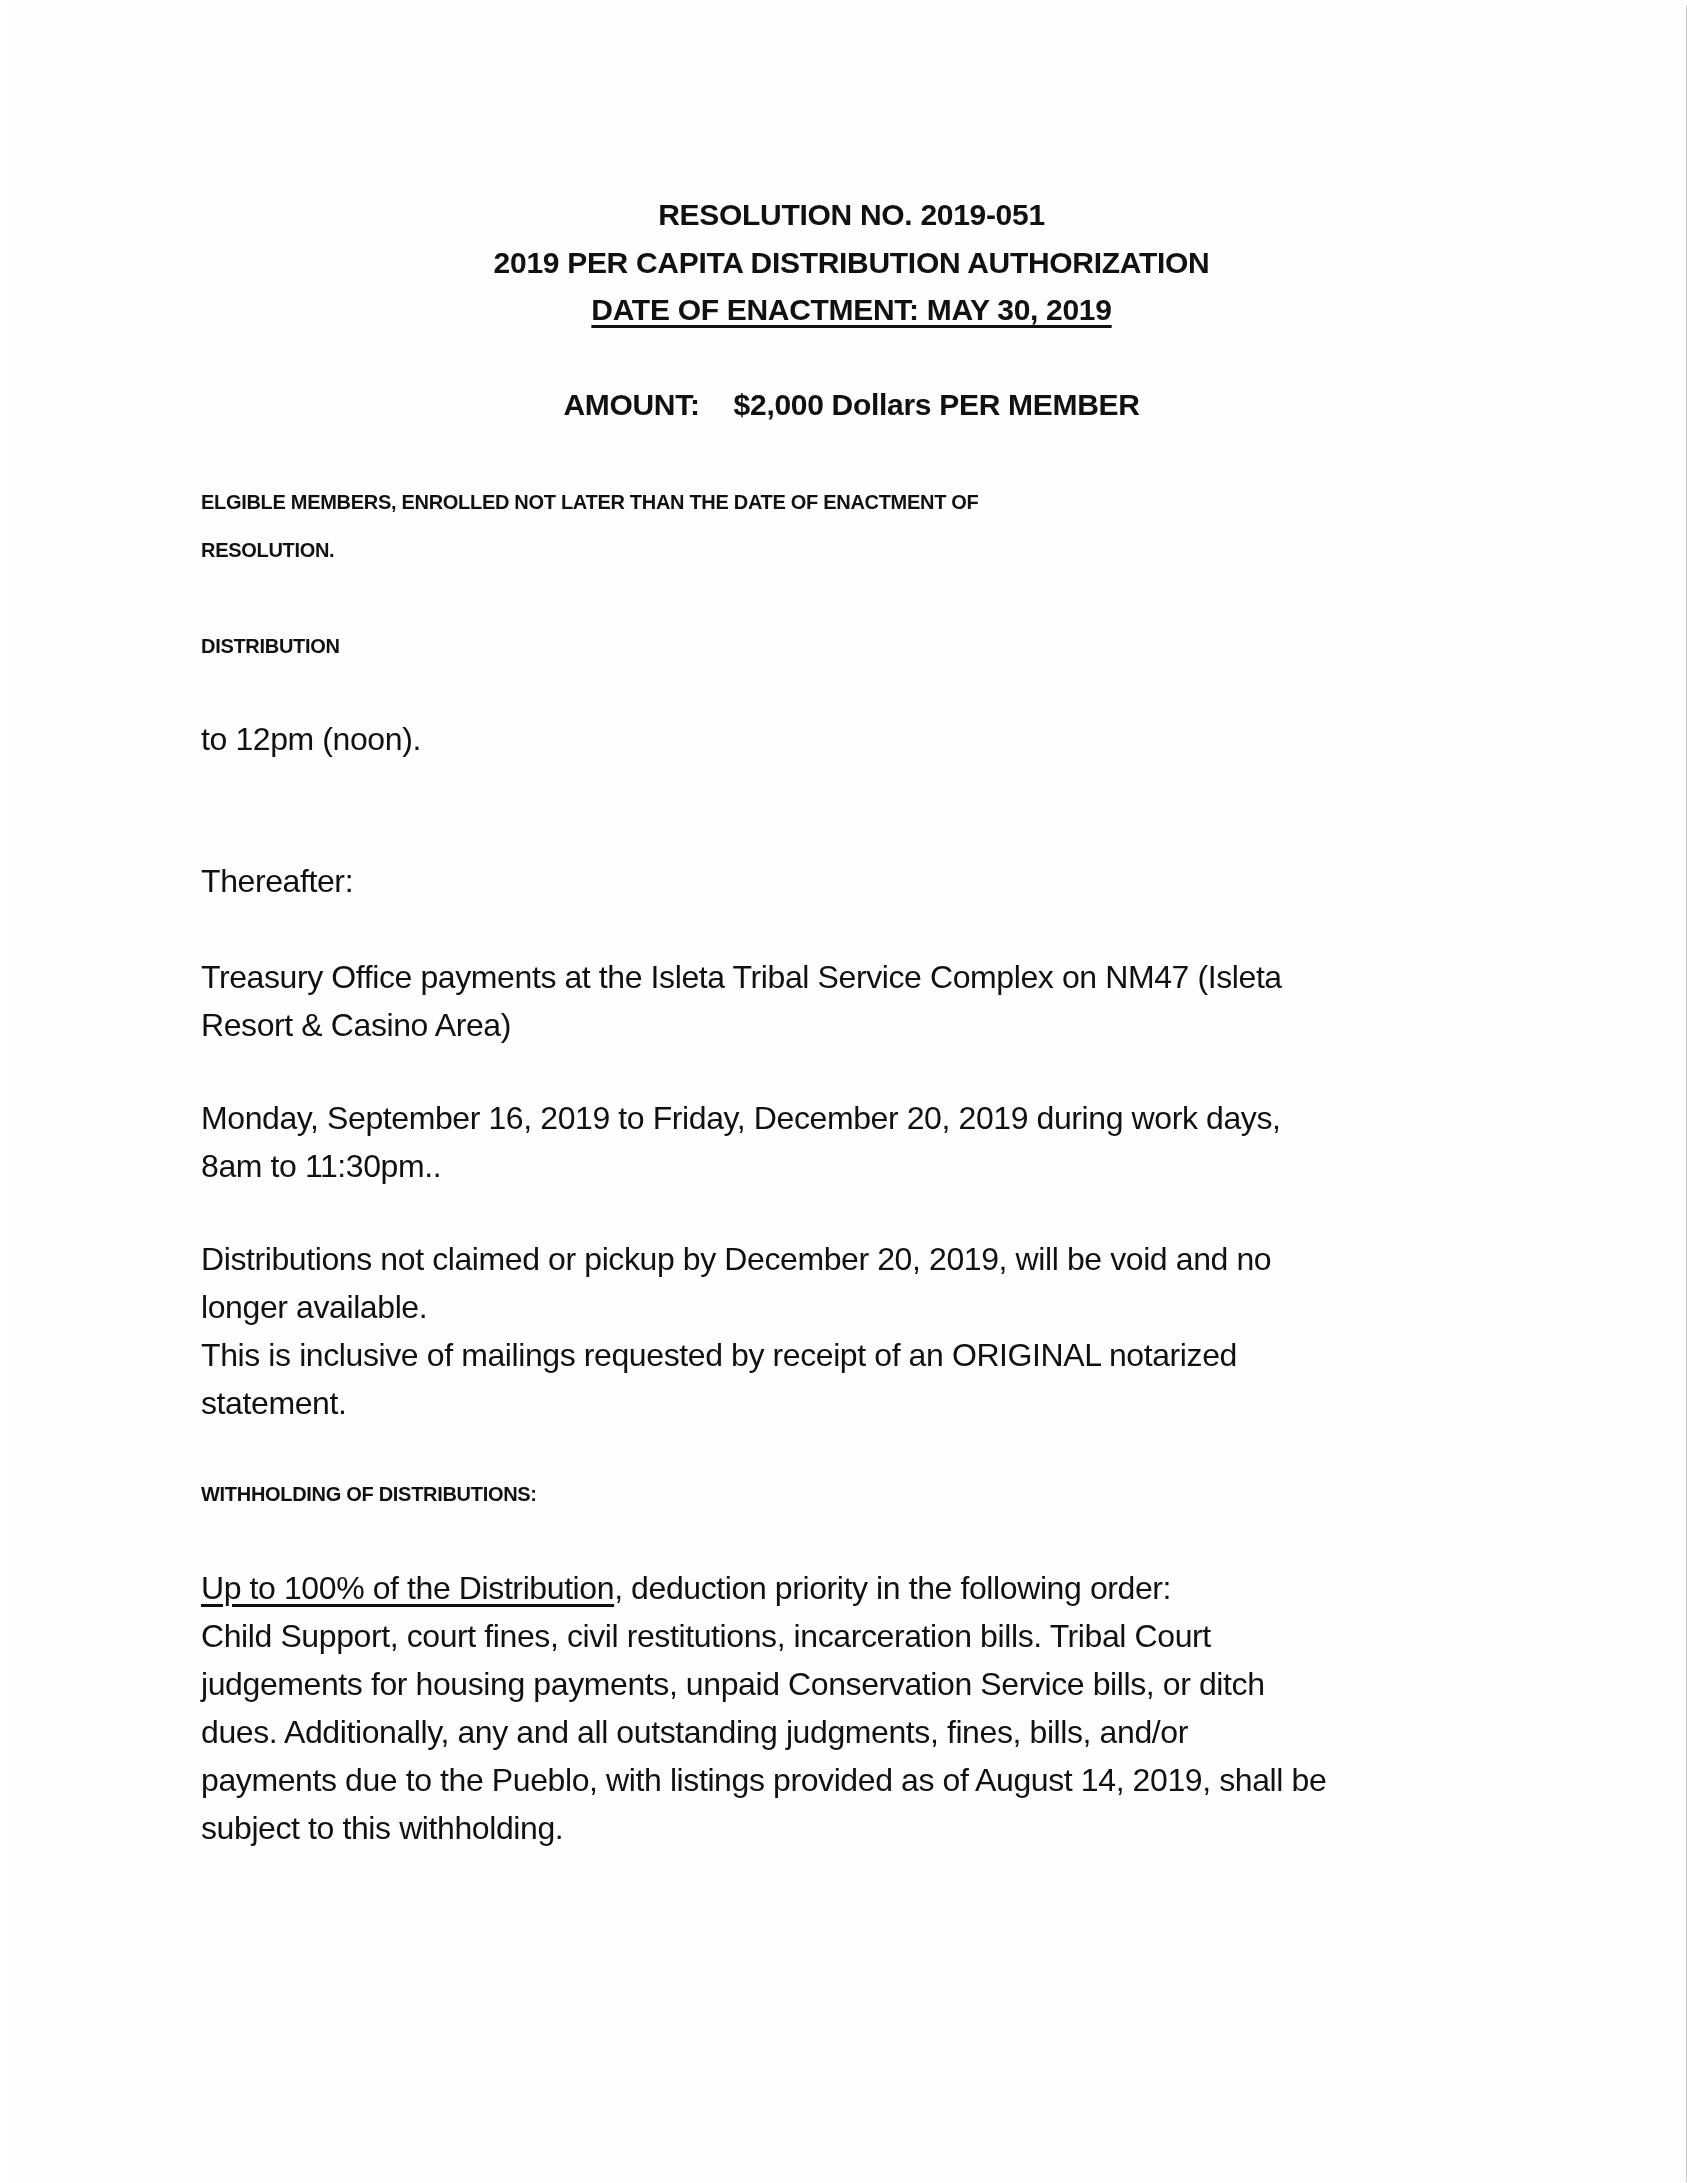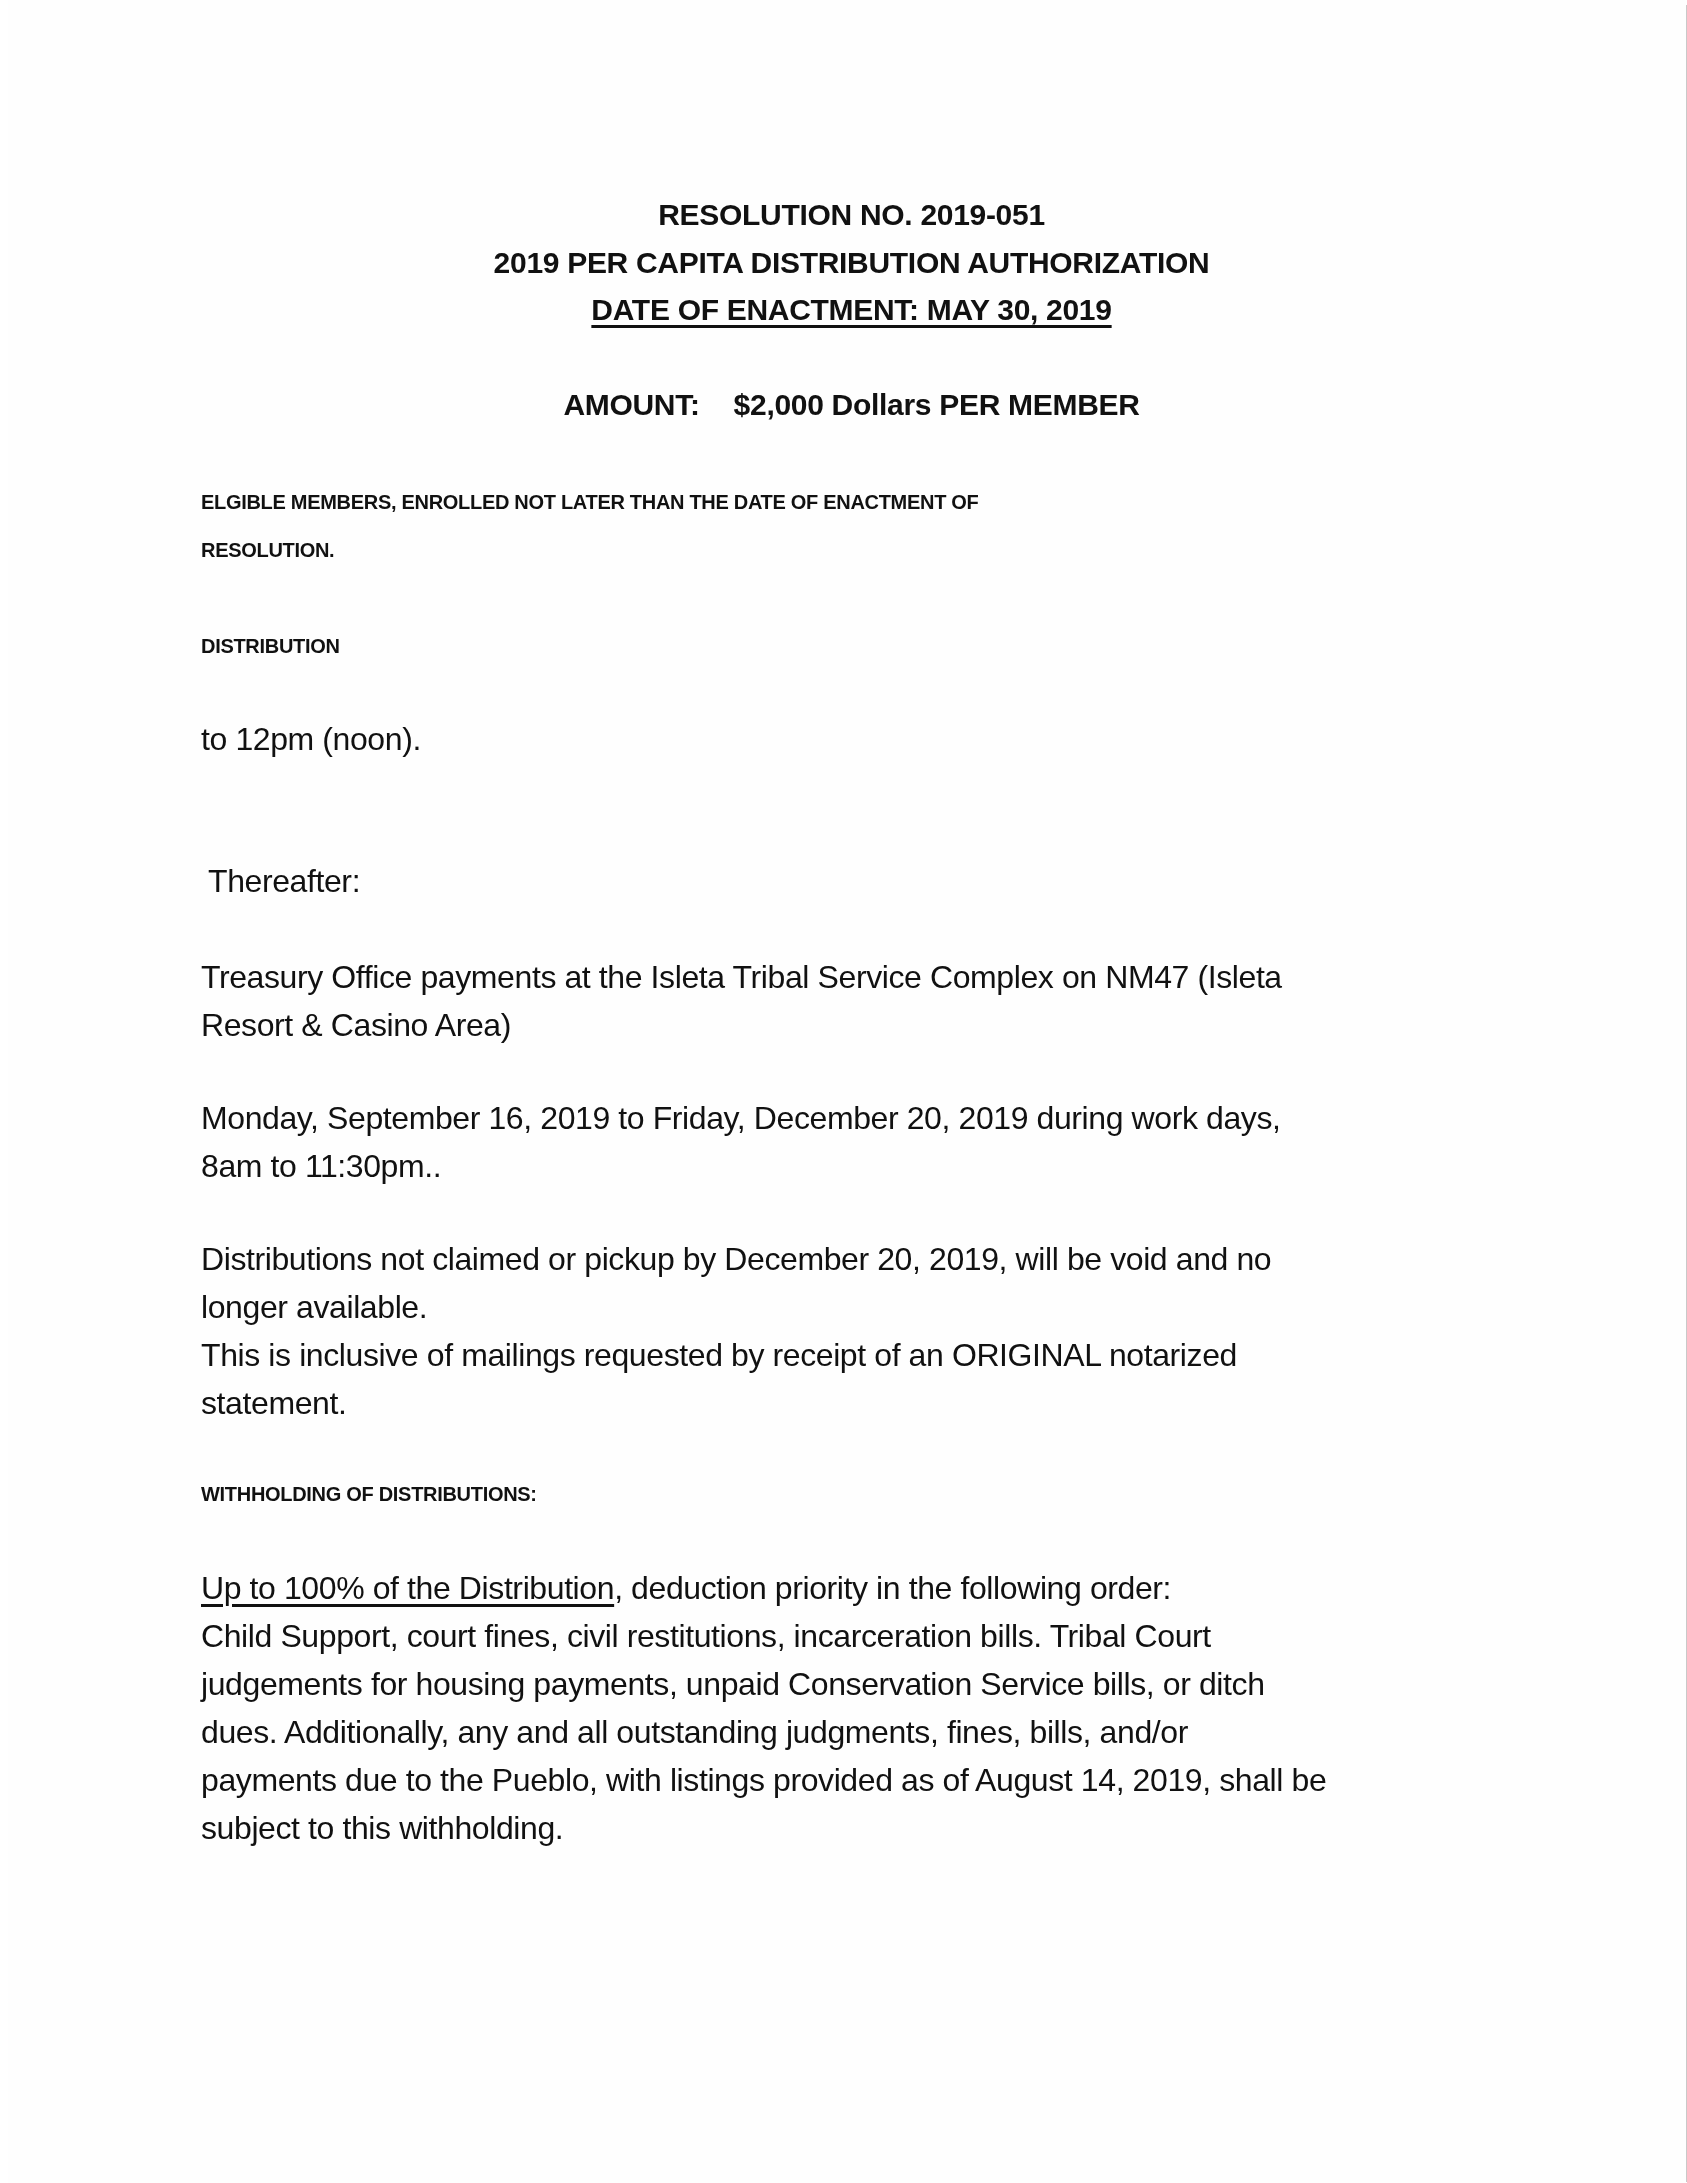--- a/index.html
+++ b/index.html
@@ -35,21 +35,21 @@
   </div>
 
   <div class="blk bold" style="top:622px;">
     <span class="ln">DISTRIBUTION</span>
   </div>
 
   <div class="blk body" style="top:715px;">
     <span class="ln">to 12pm (noon).</span>
   </div>
 
-  <div class="blk body" style="top:857px;margin-left:7px;">
+  <div class="blk body" style="top:857px;">
     <span class="ln">Thereafter:</span>
   </div>
 
   <div class="blk body" style="top:953px;">
     <span class="ln">Treasury Office payments at the Isleta Tribal Service Complex on NM47 (Isleta</span>
     <span class="ln">Resort &amp; Casino Area)</span>
   </div>
 
   <div class="blk body" style="top:1094px;">
     <span class="ln">Monday, September 16, 2019 to Friday, December 20, 2019 during work days,</span>

